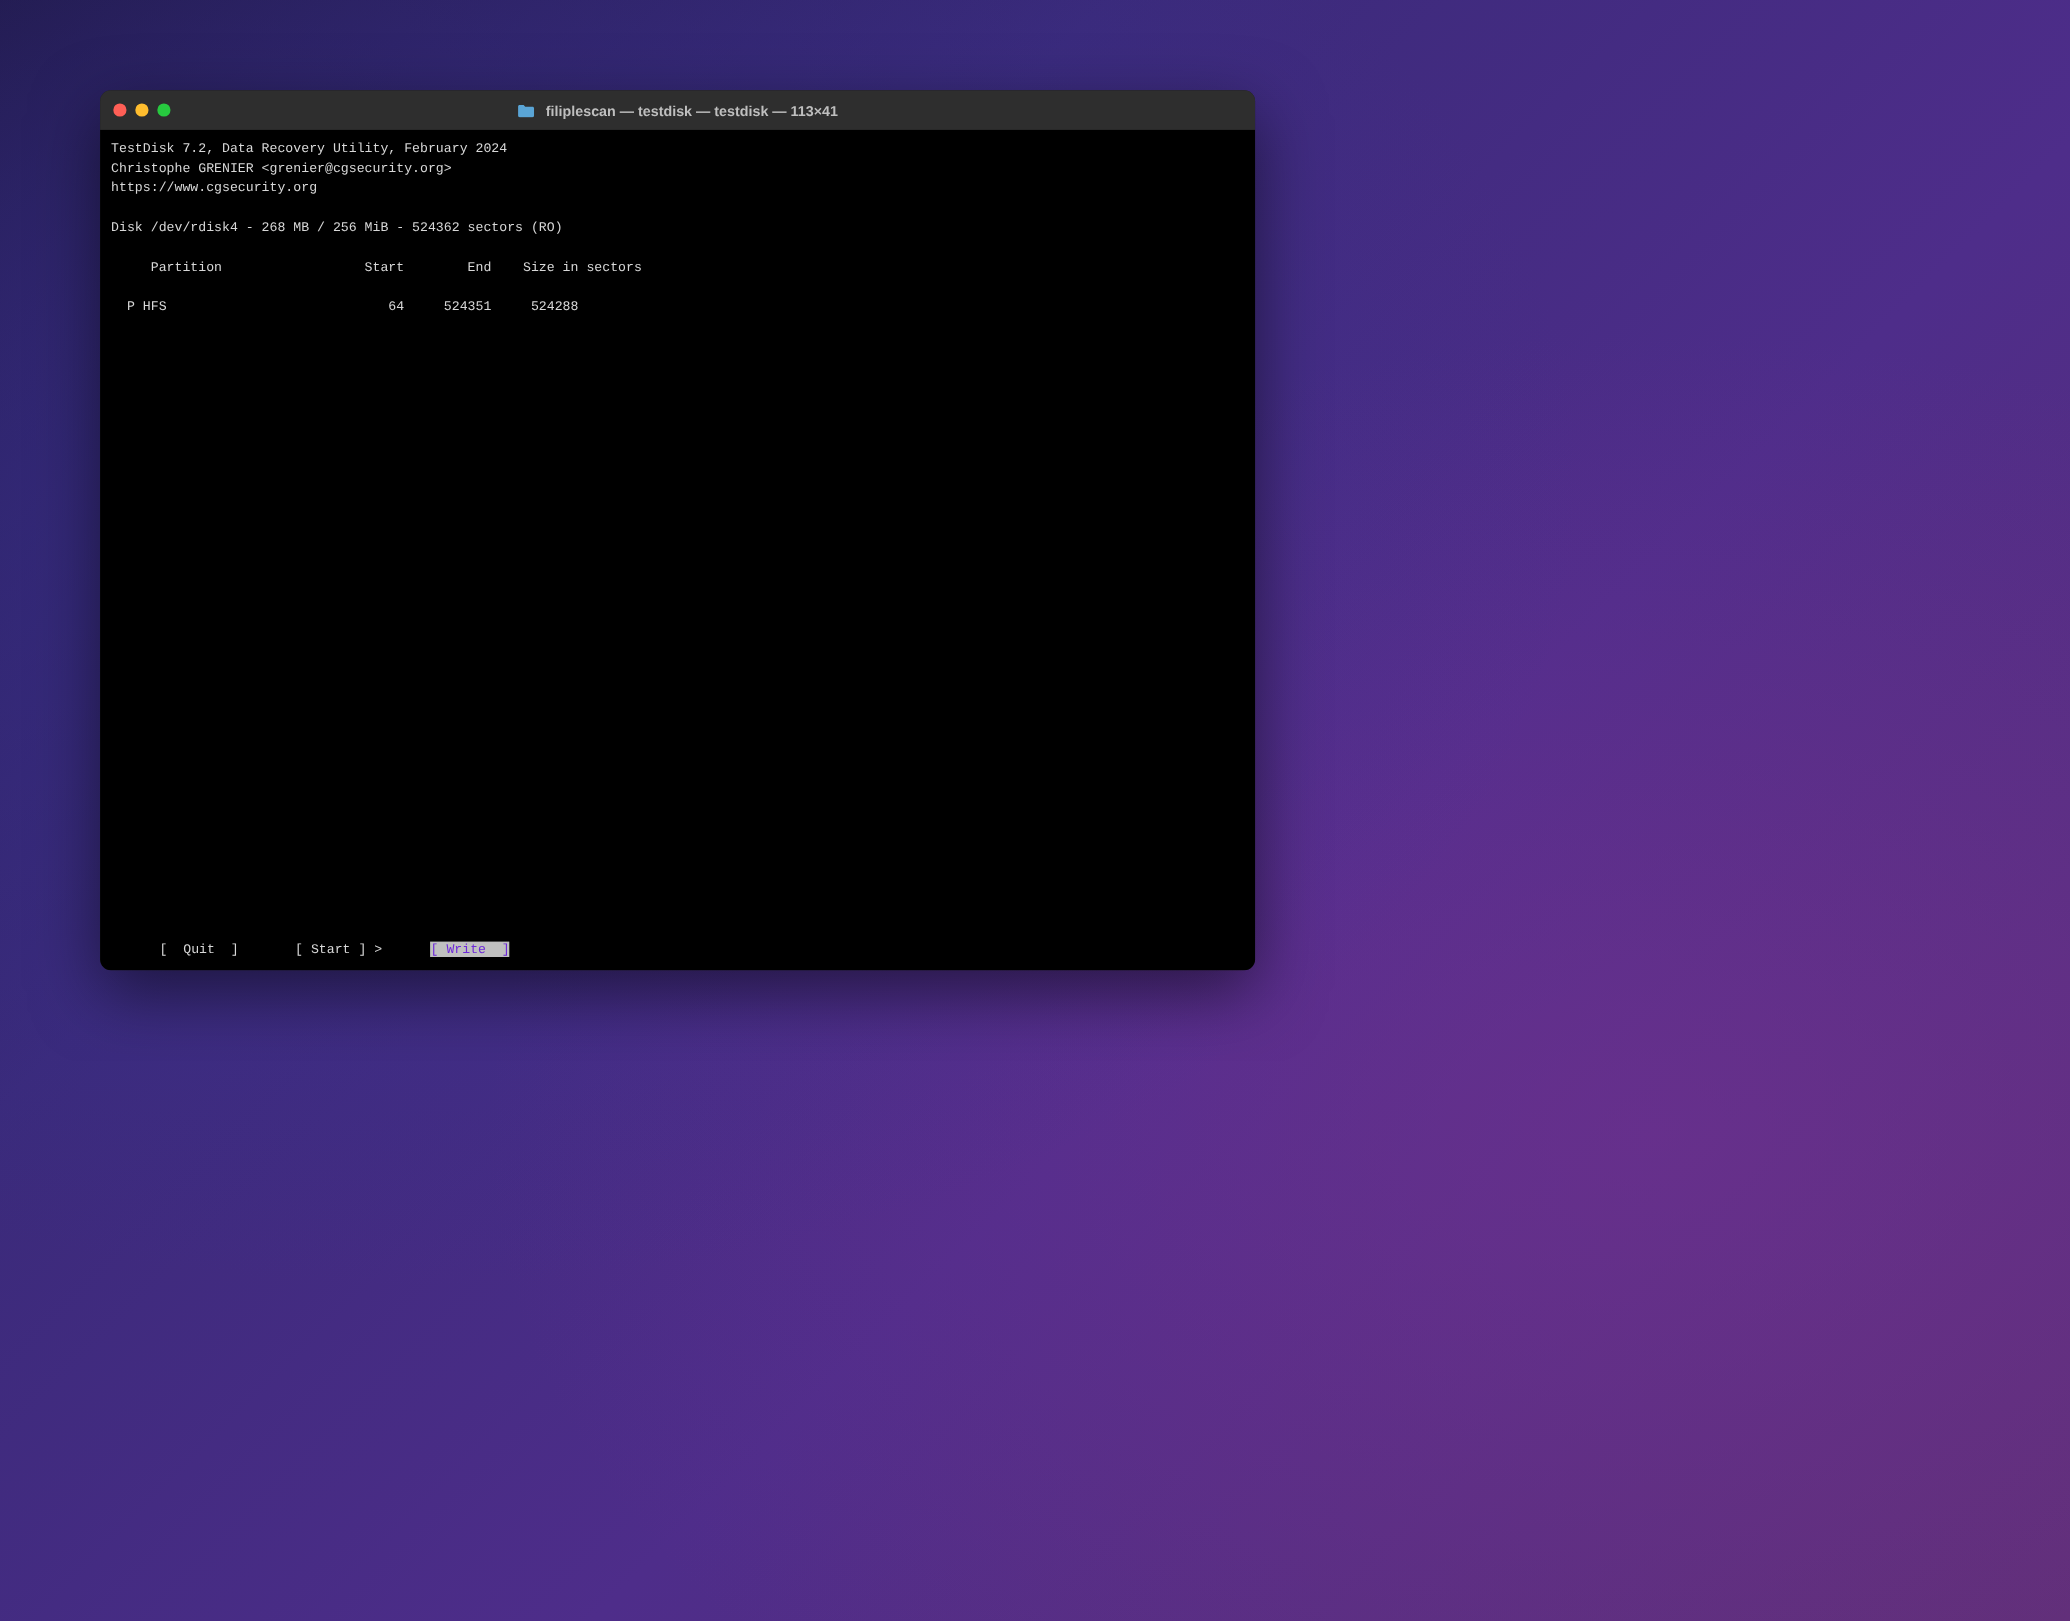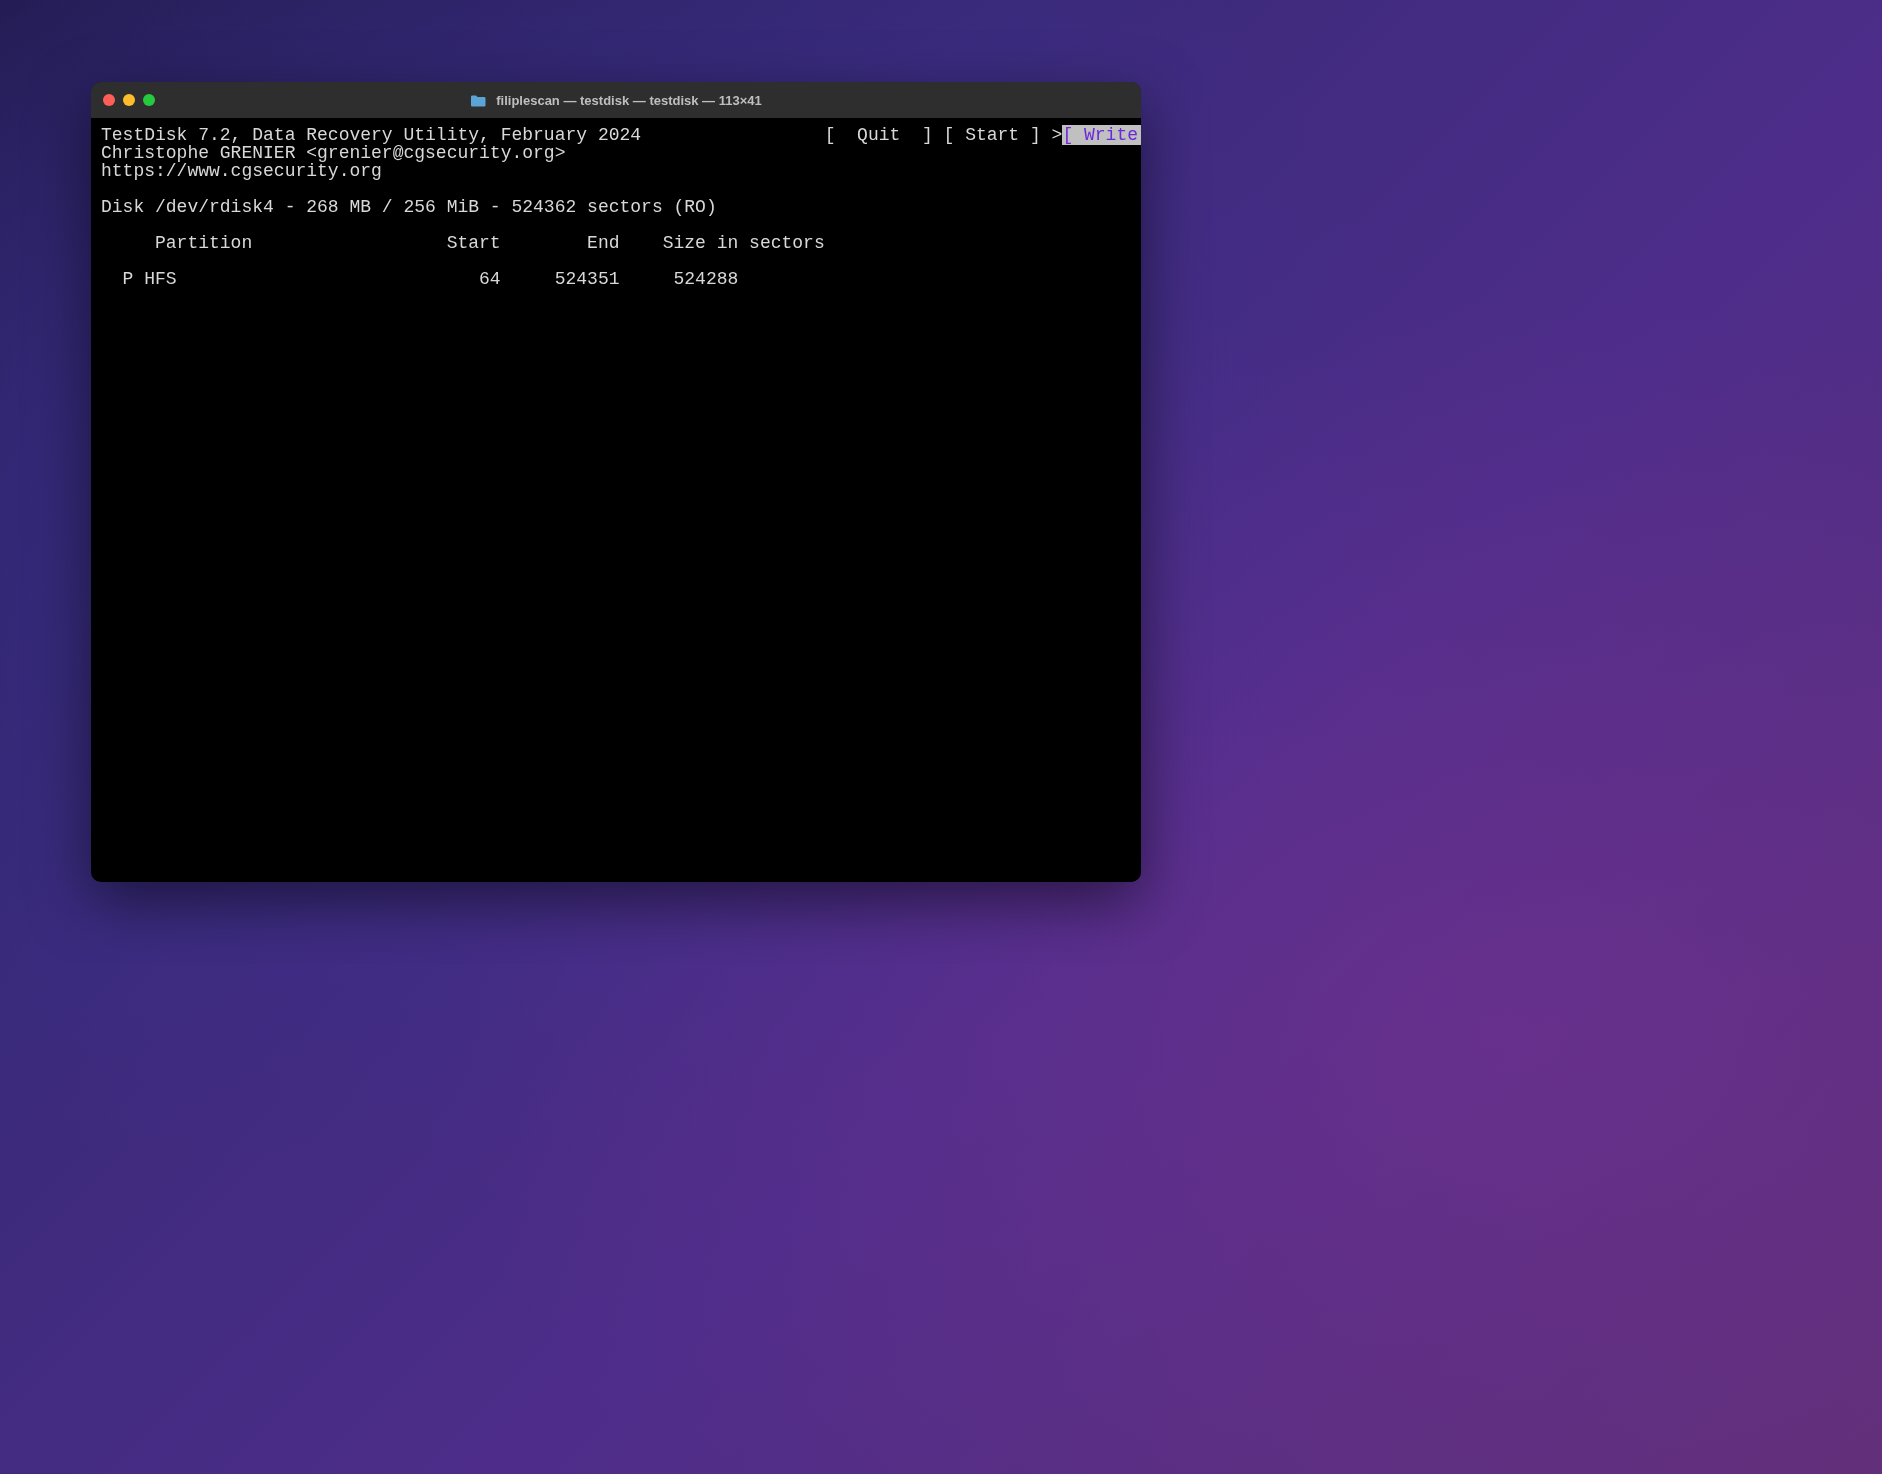--- a/index.html
+++ b/index.html
@@ -95,37 +95,39 @@
       font-size: 13px;
       font-family: -apple-system, BlinkMacSystemFont, "Helvetica Neue", sans-serif;
       font-weight: 600;
     }
     
     .terminal-body {
       flex: 1;
       background: #000000;
       padding: 8px 10px;
       color: #d8d8d8;
-      font-size: 18px;
+      font-size: 12px;
       line-height: 18px;
       white-space: pre;
       overflow: hidden;
       display: flex;
+      flex-direction: column;
     }
     
     .term-content {
       flex: 1;
     }
     
     .term-footer {
       margin-bottom: 2px;
     }
     
     .menu-item {
       display: inline;
+      margin-left: 44px;
     }
     
     .menu-selected {
       background: #c0c0c0;
       color: #6d28d9;
     }
     
     .help-text {
       display: block;
     }

